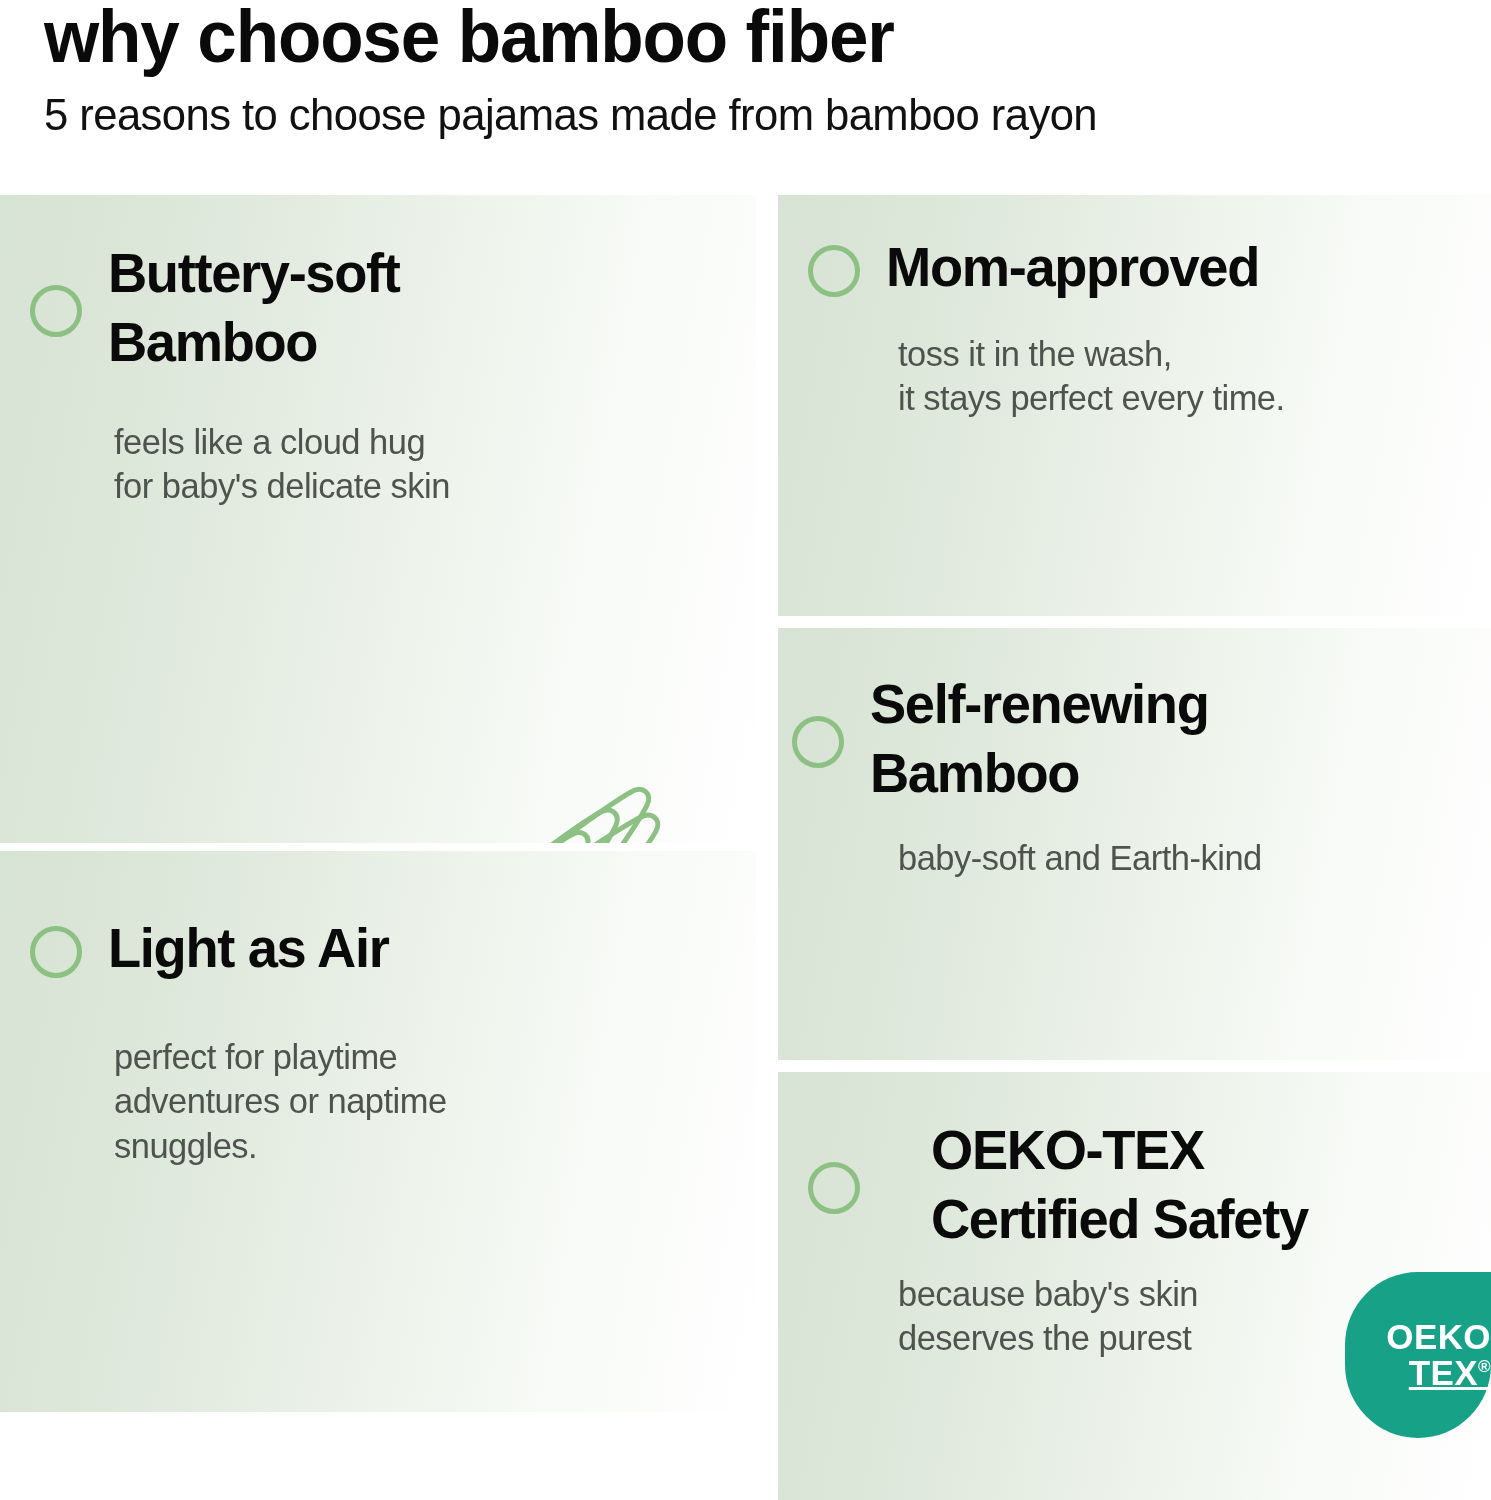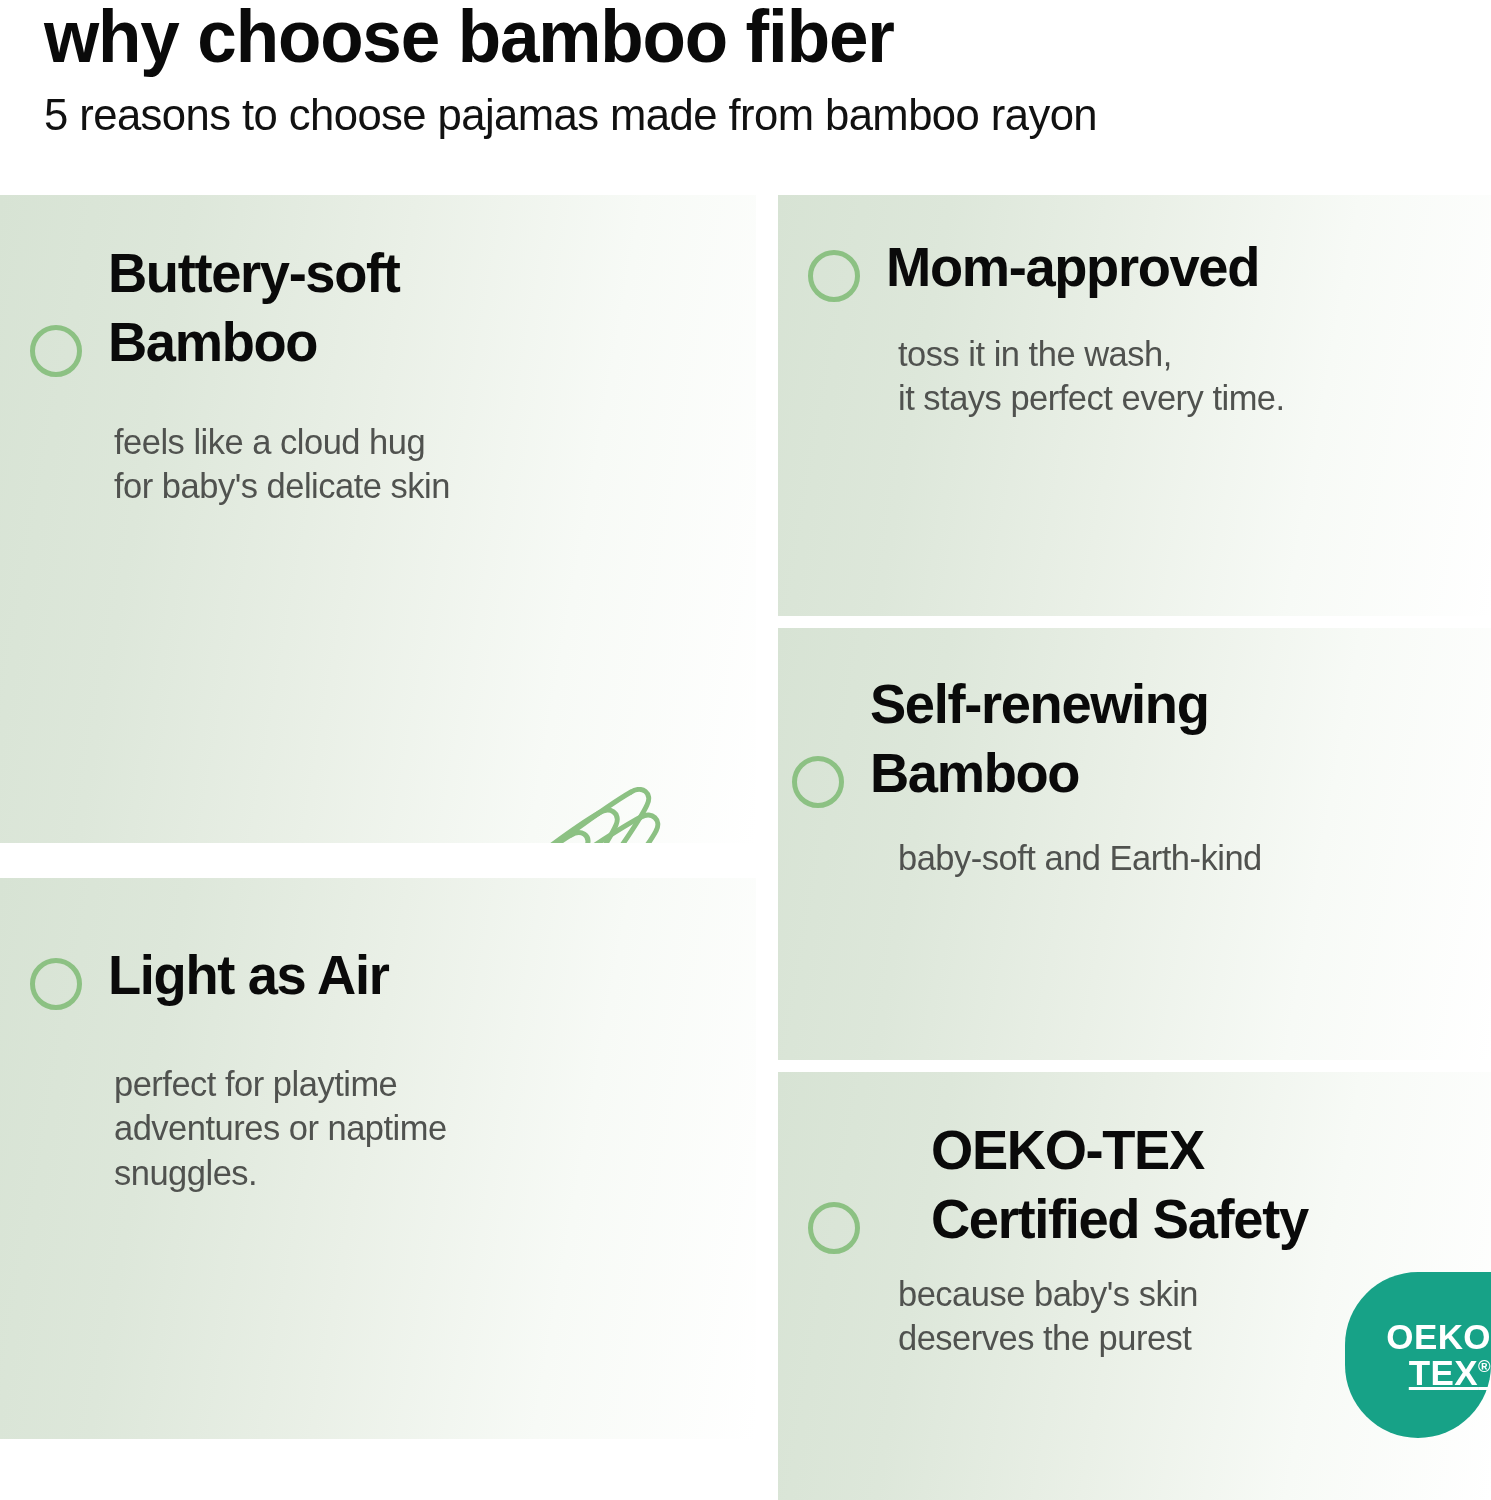--- a/index.html
+++ b/index.html
@@ -54,30 +54,30 @@
   
   .card {
     position: absolute;
     background-image: linear-gradient(100deg, #d7e3d4 0%, #dde7da 22%, #eaf0e7 48%, #f7faf6 74%, #ffffff 100%);
     overflow: hidden;
   }
   .card.left  { left: 0px;   width: 756px; }
   .card.right { left: 778px; width: 713px; }
 
   #card-buttery  { top: 195px;  height: 648px; }
-  #card-light    { top: 851px;  height: 561px; margin-top: 27px; }
+  #card-light    { top: 851px;  height: 561px; }
   #card-mom      { top: 195px;  height: 421px; }
   #card-renew    { top: 628px;  height: 432px; }
   #card-oeko     { top: 1072px; height: 428px; }
 
   
   .head-row {
     position: absolute;
     display: flex;
-    align-items: flex-end;
+    align-items: center;
   }
   .bullet-circle {
     flex: 0 0 auto;
     width: 52px;
     height: 52px;
     border-radius: 50%;
     border: 5px solid #8cc183;
     box-sizing: border-box;
     margin-top: 7px;
   }

